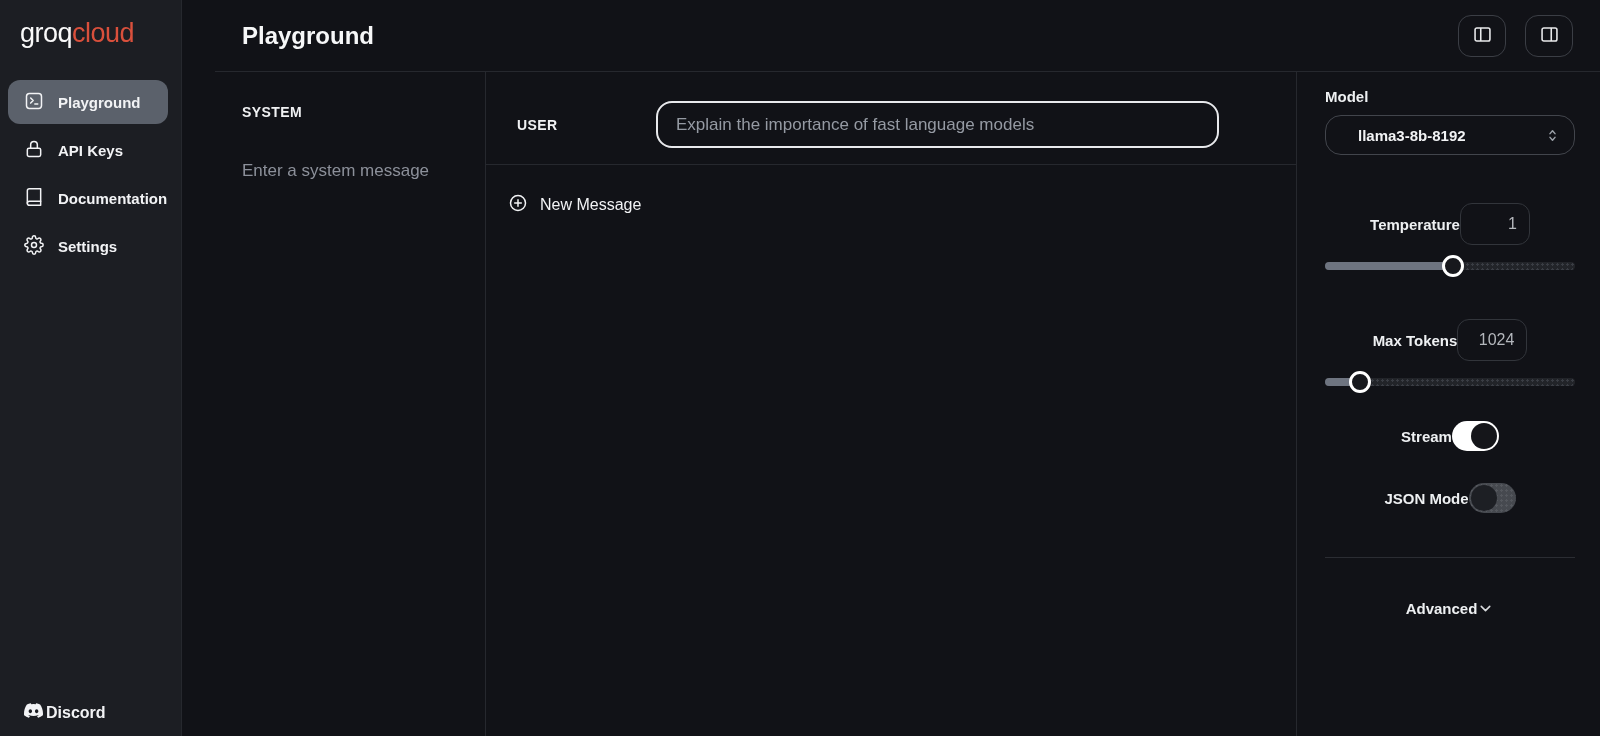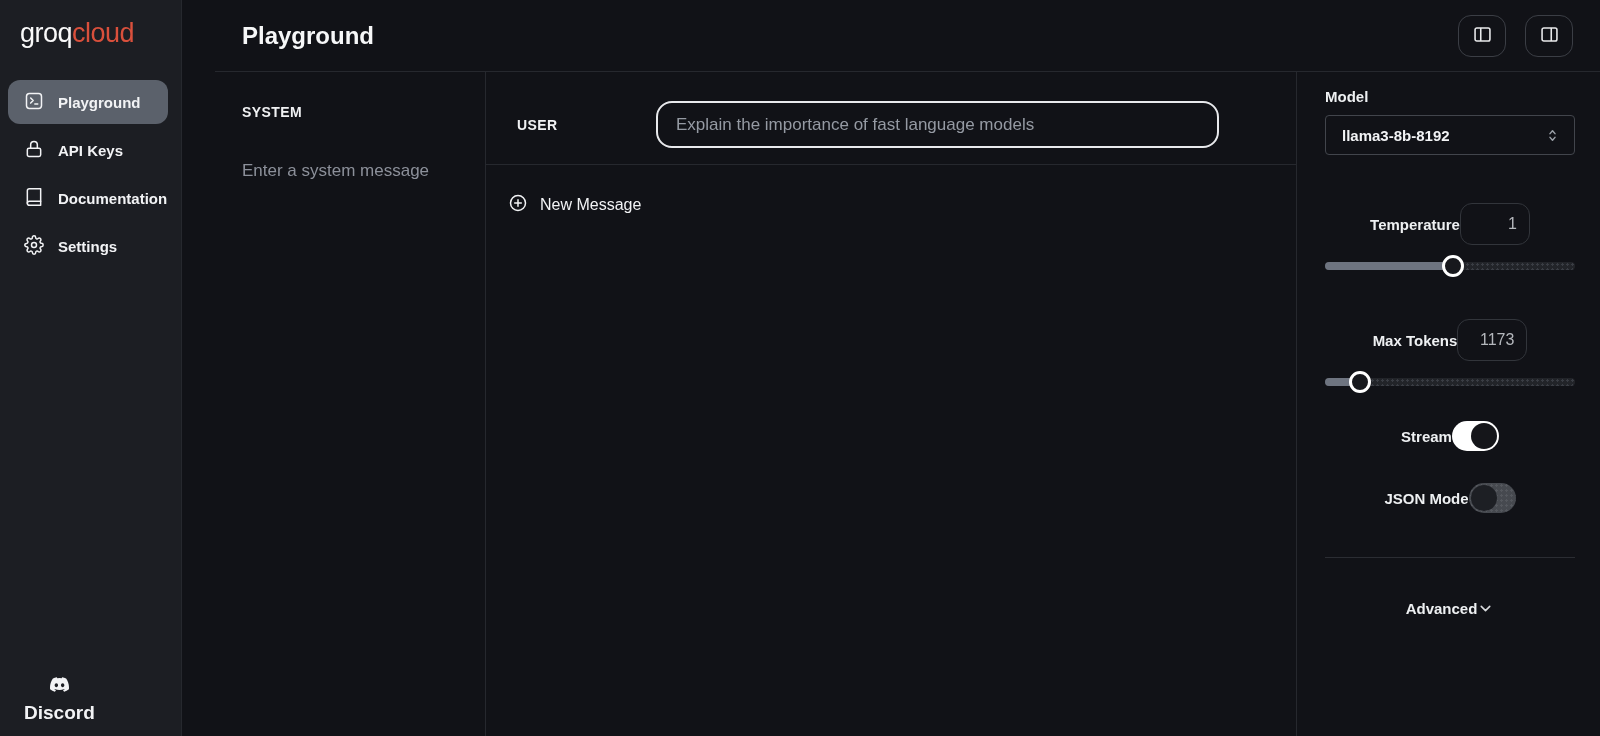--- a/index.html
+++ b/index.html
@@ -23,21 +23,21 @@
     display:flex; align-items:center; gap:14px;
     height:44px; padding:0 16px; margin-bottom:4px;
     border-radius:12px; cursor:pointer;
     font-size:15px; font-weight:600; color:#f2f3f5;
   }
   .nav-item.active { background:#5b616b; }
   .nav-item svg, .side-footer svg { flex:0 0 auto; }
   .side-footer {
     position:absolute; bottom:12px; left:24px;
     display:flex; align-items:center; gap:3px;
-    font-size:19px; font-weight:700; color:#f2f3f5; cursor:pointer;flex-direction:column;
+    font-size:16px; font-weight:700; color:#f2f3f5; cursor:pointer;
   }
   
   .header {
     position:absolute; left:215px; top:0; width:1385px; height:72px;
     border-bottom:1px solid #26282e;
     display:flex; align-items:center; padding:0 27px;
   }
   .page-title { font-size:24px; font-weight:700; color:#f6f7f8; }
   .header-actions { margin-left:auto; display:flex; gap:19px; }
   .panel-btn {
@@ -72,22 +72,22 @@
     display:flex; align-items:center; gap:12px;
     font-size:16px; font-weight:400; color:#f2f3f5; cursor:pointer;
   }
   
   .right-panel {
     position:absolute; left:1296px; top:72px; width:304px; height:664px;
     border-left:1px solid #26282e; padding:16px 25px 0 28px;
   }
   .field-label { font-size:15px; font-weight:600; color:#eef0f2; }
   .model-select {
-    margin-top:10px; height:40px; border:1px solid #42454c; border-radius:4px;
-    display:flex; align-items:center; padding:0 14px 0 16px;
+    margin-top:10px; height:40px; border:1px solid #42454c; border-radius:16px;
+    display:flex; align-items:center; padding:0 14px 0 32px;
     font-size:15px; font-weight:600; color:#f2f3f5; cursor:pointer;
   }
   .model-select .selector-icon { margin-left:auto; color:#9ba0a8; display:flex; }
   .control-row { display:flex; justify-content:center; align-items:center; }
   .row-temperature { margin-top:48px; }
   .row-maxtokens { margin-top:42px; }
   .row-stream { margin-top:28px; }
   .row-json { margin-top:32px; }
   .num-box {
     width:70px; height:42px; border:1px solid #32353b; border-radius:12px;
@@ -245,21 +245,21 @@
   </div>
   <div class="slider">
     <div class="slider-track"></div>
     <div class="slider-fill" style="width: 51%;"></div>
     <div class="slider-thumb" style="left: 51%;"></div>
   </div>
 
   <div class="control-row row-maxtokens">
     <span class="field-label">Max Tokens</span>
     <div class="num-box">
-      <span>1173</span>
+      <span>1024</span>
     </div>
   </div>
   <div class="slider">
     <div class="slider-track"></div>
     <div class="slider-fill" style="width: 14%;"></div>
     <div class="slider-thumb" style="left: 14%;"></div>
   </div>
 
   <div class="control-row row-stream">
     <span class="field-label">Stream</span>

